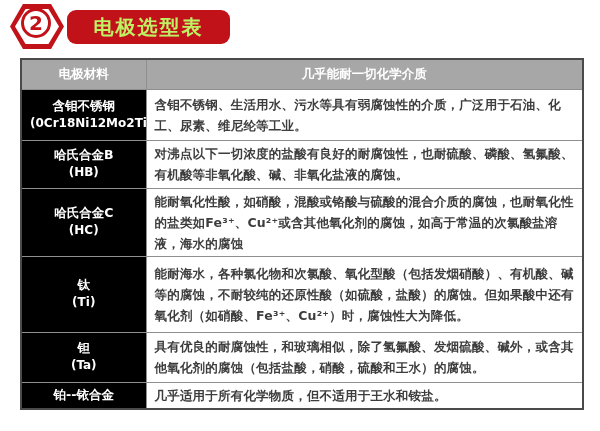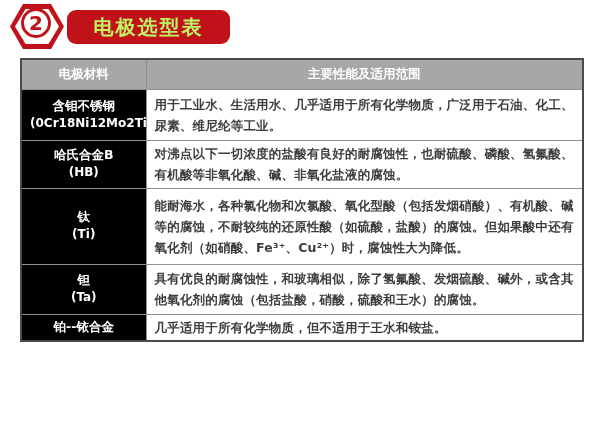--- a/index.html
+++ b/index.html
@@ -72,39 +72,46 @@
 </div>
 
 <table class="sel">
   <colgroup>
       <col class="c1">
       <col class="c2">
     </colgroup>
   <tbody>
       <tr class="r0">
     <th class="hdr">电极材料</th>
-    <th class="hdr">主要性能及适用范围</th>
+    <th class="hdr">几乎能耐一切化学介质</th>
   </tr>
 
   <tr class="r1">
     <td class="mat">
       <div>含钼不锈钢</div>
       <div class="code">(0Cr18Ni12Mo2Ti)</div>
     </td>
-    <td class="desc">用于工业水、生活用水、几乎适用于所有化学物质，广泛用于石油、化工、尿素、维尼纶等工业。</td>
+    <td class="desc">含钼不锈钢、生活用水、污水等具有弱腐蚀性的介质，广泛用于石油、化工、尿素、维尼纶等工业。</td>
   </tr>
 
   <tr class="r2">
     <td class="mat">
       <div>哈氏合金B</div>
       <div class="code">(HB)</div>
     </td>
     <td class="desc">对沸点以下一切浓度的盐酸有良好的耐腐蚀性，也耐硫酸、磷酸、氢氟酸、有机酸等非氧化酸、碱、非氧化盐液的腐蚀。</td>
   </tr>
 
+  <tr class="r3">
+    <td class="mat">
+      <div>哈氏合金C</div>
+      <div class="code">(HC)</div>
+    </td>
+    <td class="desc">能耐氧化性酸，如硝酸，混酸或铬酸与硫酸的混合介质的腐蚀，也耐氧化性的盐类如Fe³⁺、Cu²⁺或含其他氧化剂的腐蚀，如高于常温的次氯酸盐溶液，海水的腐蚀</td>
+  </tr>
 
   <tr class="r4">
     <td class="mat">
       <div>钛</div>
       <div class="code">(Ti)</div>
     </td>
     <td class="desc">能耐海水，各种氯化物和次氯酸、氧化型酸（包括发烟硝酸）、有机酸、碱等的腐蚀，不耐较纯的还原性酸（如硫酸，盐酸）的腐蚀。但如果酸中还有氧化剂（如硝酸、Fe³⁺、Cu²⁺）时，腐蚀性大为降低。</td>
   </tr>
 
   <tr class="r5">

